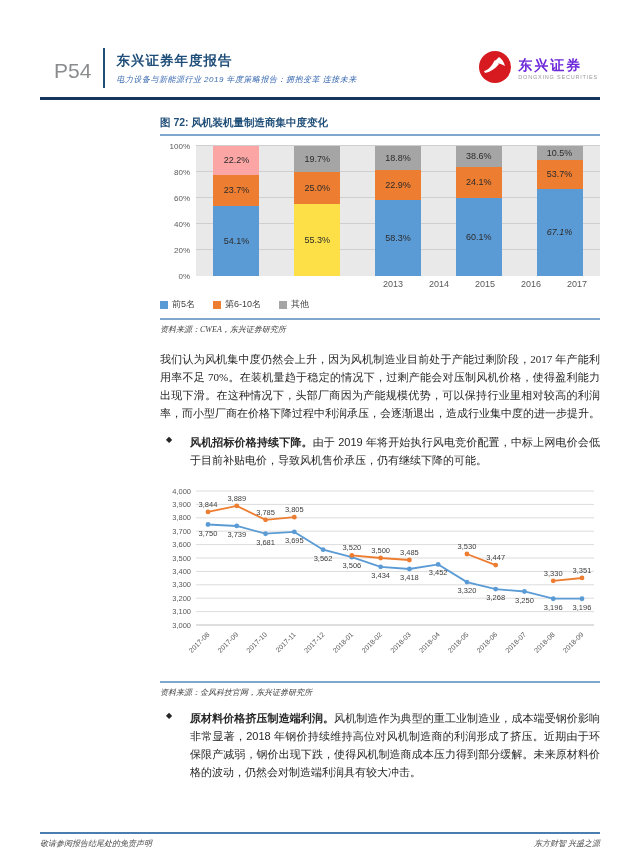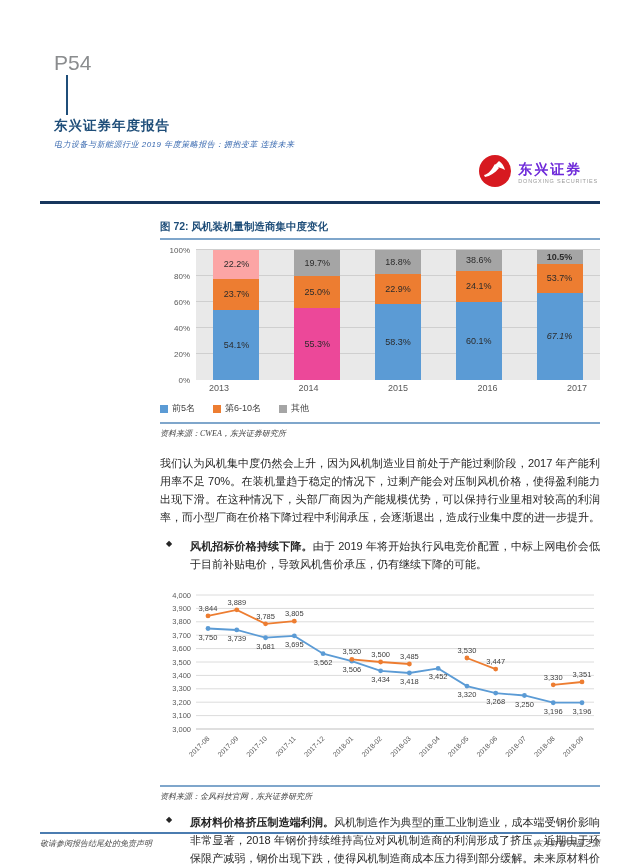--- a/index.html
+++ b/index.html
@@ -1,20 +1,20 @@
 <!DOCTYPE html>
 <html><head>
 <meta charset="utf-8">
 <style>
   * { margin:0; padding:0; box-sizing:border-box; }
   body { background:#ffffff; font-family:"Liberation Sans","DejaVu Sans",sans-serif; }
   .page { position:relative; width:640px; height:867px; background:#fff; overflow:hidden; }
 
   
-  .header { display:flex; align-items:flex-start; padding:46px 42px 0 54px;flex-direction:column; }
+  .header { display:flex; align-items:center; padding:46px 42px 0 54px; }
   .page-num { font-size:21px; color:#8a8c8e; line-height:1; padding-top:6px; }
   .hdr-divider { width:2px; height:40px; background:#1f4e79; margin:2px 11px 0 12px; }
   .hdr-title { font-size:13.5px; font-weight:bold; color:#1f4e79; letter-spacing:1px; padding-top:2px; }
   .hdr-subtitle { font-size:8px; color:#3a6ab0; font-style:italic; margin-top:4px; letter-spacing:0.5px; }
   .logo { margin-left:auto; display:flex; align-items:center; gap:6px; padding-top:4px; }
   .logo-text-cn { font-size:14px; font-weight:bold; color:#6d28d9; letter-spacing:2px; line-height:1; }
   .logo-text-en { font-size:5.5px; color:#9a9a9a; letter-spacing:0.8px; margin-top:2px; }
   .top-rule { height:3px; background:#17365d; margin:9px 40px 0 40px; }
 
   
@@ -30,30 +30,30 @@
   .barchart-wrap { margin-top:10px; }
   .barchart { display:flex; height:130px; }
   .bar-yaxis { width:36px; position:relative; }
   .bar-ylabel { position:absolute; right:6px; transform:translateY(50%); font-size:8px; color:#595959; }
   .bar-plot { flex:1; position:relative; background:#e9e9e9; }
   .bar-grid { position:absolute; left:0; right:0; height:1px; background:#cfcfcf; }
   .bars { position:absolute; left:0; right:0; top:0; bottom:0; display:flex; justify-content:space-around; align-items:flex-end; }
   .bar-col { width:46px; height:100%; display:flex; flex-direction:column-reverse; }
   .bar-seg { position:relative; display:flex; align-items:center; justify-content:center; }
   .bar-seg span { font-size:9px; color:#2b2b2b; white-space:nowrap; }
-  .bar-xlabels { display:flex; justify-content:space-between; margin-left:36px; margin-top:3px; }
+  .bar-xlabels { display:flex; justify-content:flex-end; margin-left:36px; margin-top:3px; }
   .bar-xlabel { width:46px; text-align:center; font-size:9px; color:#595959; }
   .legend { display:flex; justify-content:flex-start; gap:18px; margin-top:9px; }
   .legend-item { display:flex; align-items:center; gap:4px; font-size:9px; color:#404040; }
   .legend-swatch { width:8px; height:8px; }
   .legend-line { position:relative; width:20px; height:2px; }
   .legend-line i { position:absolute; left:50%; top:50%; width:6px; height:6px; border-radius:50%; transform:translate(-50%,-50%); }
 
   
-  .para { margin-top:15px; font-size:11px; line-height:18px; color:#262626; text-align:justify; }
+  .para { margin-top:15px; font-size:11px; line-height:18px; color:#262626; text-align:justify;font-family:Liberation Serif, serif; }
   .bullet { display:flex; margin-top:11px; }
   .bullet-marker { width:30px; font-size:8px; color:#262626; padding-left:6px; padding-top:2px; }
   .bullet-body { flex:1; font-size:11px; line-height:18px; color:#262626; text-align:justify; }
   .bullet-lead { font-weight:bold; }
 
   .fig73 { margin-top:14px; }
   .linechart { margin-top:4px; }
 
   
   .footer { position:absolute; left:40px; right:40px; bottom:18px; border-top:2px solid #4b7cb0; padding-top:4px;
@@ -116,21 +116,21 @@
                     <span>54.1%</span>
                   </div>
                   <div class="bar-seg" style="height: 23.7%; background: rgb(237, 125, 49);">
                     <span>23.7%</span>
                   </div>
                   <div class="bar-seg" style="height: 22.2%; background: #fca5a5;">
                     <span>22.2%</span>
                   </div>
                 </div>
                 <div class="bar-col">
-                  <div class="bar-seg" style="height: 55.3%; background: #ec4899;">
+                  <div class="bar-seg" style="height: 55.3%; background: #fde047;">
                     <span>55.3%</span>
                   </div>
                   <div class="bar-seg" style="height: 25%; background: rgb(237, 125, 49);">
                     <span>25.0%</span>
                   </div>
                   <div class="bar-seg" style="height: 19.7%; background: rgb(165, 165, 165);">
                     <span>19.7%</span>
                   </div>
                 </div>
                 <div class="bar-col">
@@ -155,21 +155,21 @@
                     <span>38.6%</span>
                   </div>
                 </div>
                 <div class="bar-col">
                   <div class="bar-seg" style="height: 67.1%; background: rgb(91, 155, 213); font-style: italic;">
                     <span>67.1%</span>
                   </div>
                   <div class="bar-seg" style="height: 22.4%; background: rgb(237, 125, 49);">
                     <span>53.7%</span>
                   </div>
-                  <div class="bar-seg" style="height: 10.5%; background: rgb(165, 165, 165); font-weight: bold;">
+                  <div class="bar-seg" style="height: 10.5%; background: rgb(165, 165, 165);">
                     <span>10.5%</span>
                   </div>
                 </div>
               </div>
             </div>
         </div>
         <div class="bar-xlabels" id="bar-xlabels">
             <div class="bar-xlabel">2013</div>
             <div class="bar-xlabel">2014</div>
             <div class="bar-xlabel">2015</div>

